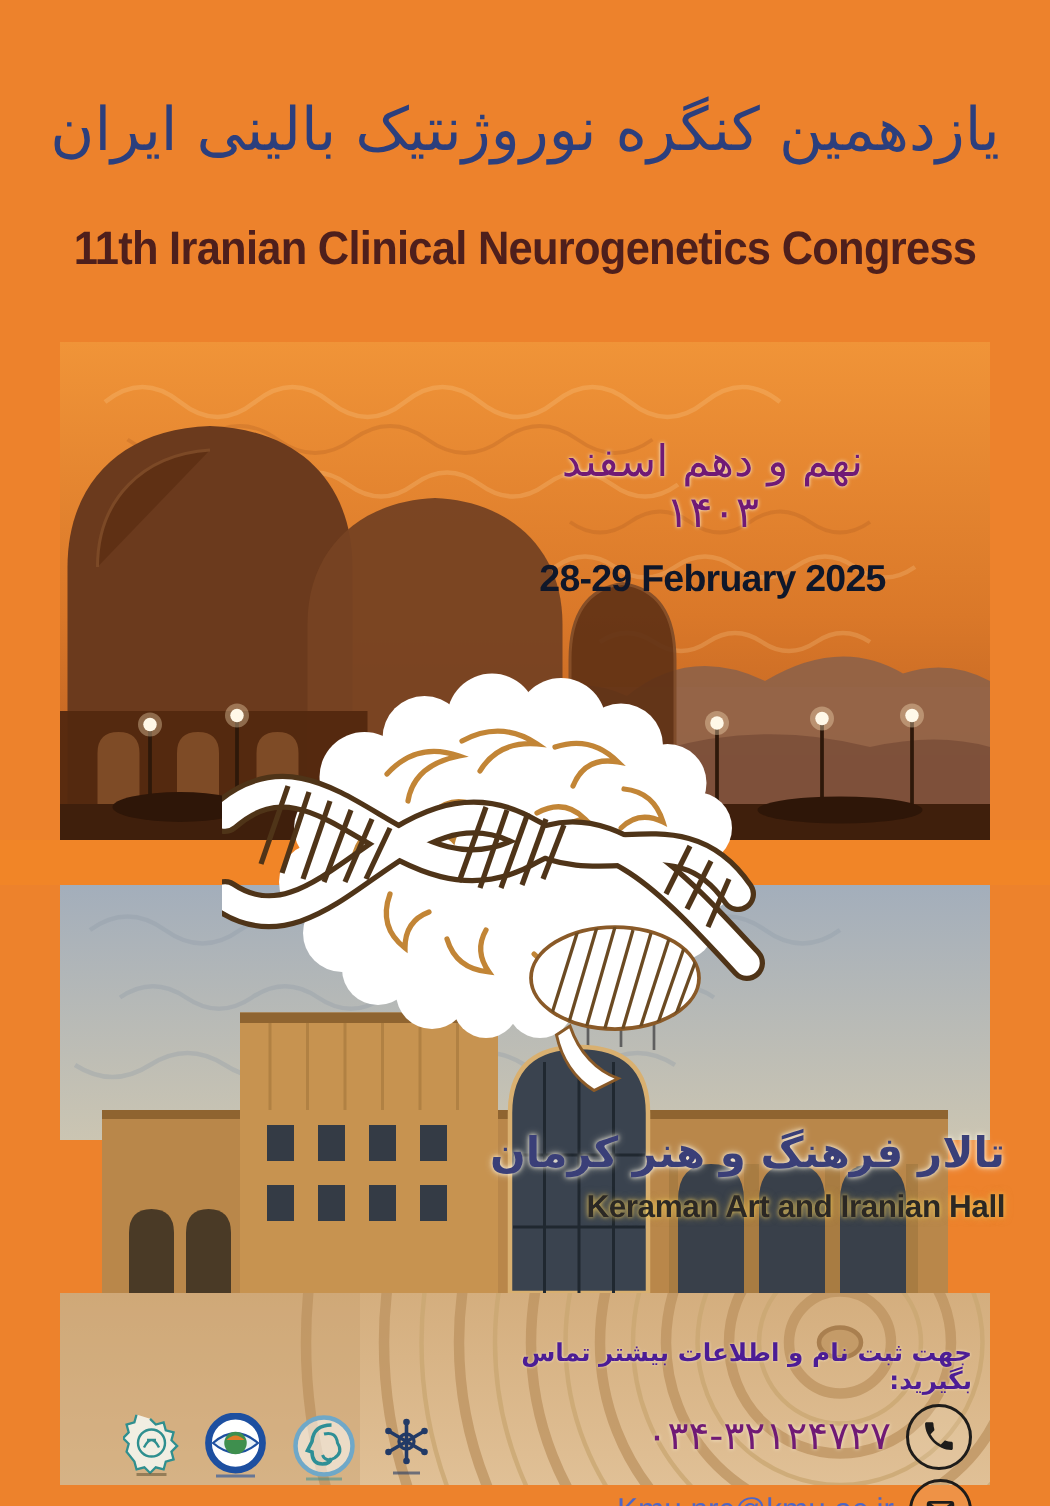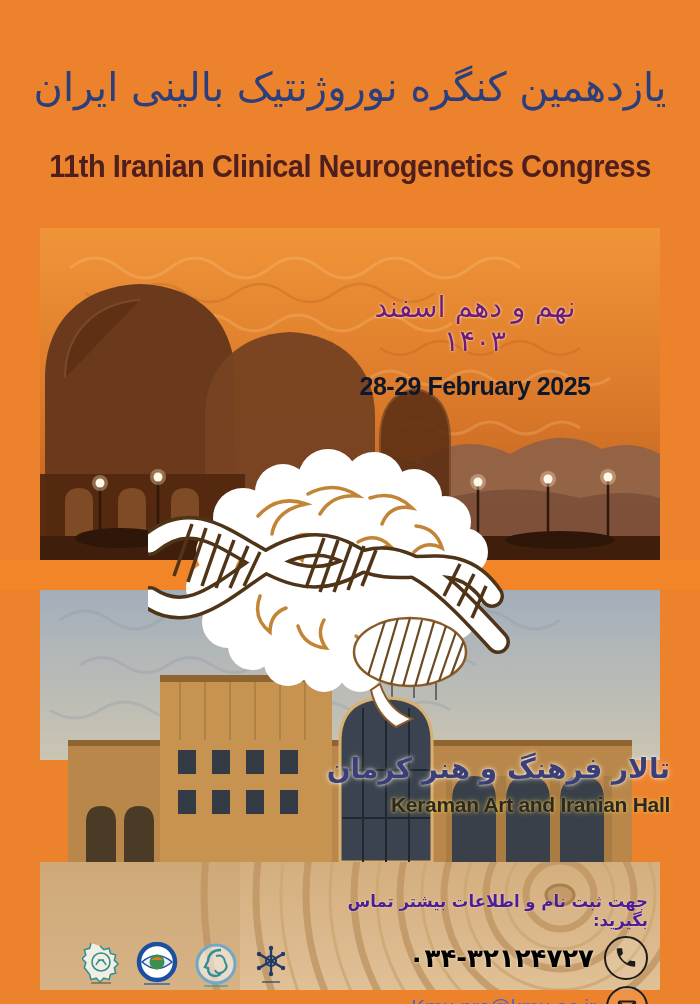--- a/index.html
+++ b/index.html
@@ -28,21 +28,21 @@
   .venue-fa{direction:rtl;font-size:28px;font-weight:bold;color:#3A3F78;
             text-shadow:0 0 3px rgba(255,248,230,.9),0 0 6px rgba(255,248,230,.6);}
   .venue-en{margin-top:8px;font-family:"Liberation Sans",sans-serif;font-size:21px;
             font-weight:bold;color:#2B2824;letter-spacing:-0.3px;
             text-shadow:0 0 3px rgba(231,195,90,.9),0 0 6px rgba(231,195,90,.55);}
   
   .contact{right:52px;top:892px;width:330px;z-index:4;text-align:right;}
   .contact-note{direction:rtl;font-size:16.5px;font-weight:bold;color:#4c1d95;
                 text-shadow:0 0 2px rgba(255,240,215,.85);}
   .row{display:flex;justify-content:flex-end;align-items:center;gap:10px;margin-top:6px;}
-  .phone-number{direction:ltr;font-size:26px;font-weight:bold;color:#000000;
+  .phone-number{direction:ltr;font-size:26px;font-weight:normal;color:#701a75;
                 text-shadow:0 0 3px rgba(255,244,220,.85);}
   .email-text{font-family:"Liberation Sans",sans-serif;font-size:21px;color:#4E66C8;}
   .circle-icon{width:40px;height:40px;border:2.5px solid #1E1C1A;border-radius:50%;
                display:flex;align-items:center;justify-content:center;flex:0 0 auto;
                background:rgba(250,240,220,.15);}
   .email-row .circle-icon{width:38px;height:38px;}
   
   .logos{left:82px;top:942px;display:flex;align-items:center;gap:16px;z-index:4;}
   .logos svg{display:block;}
 </style>

